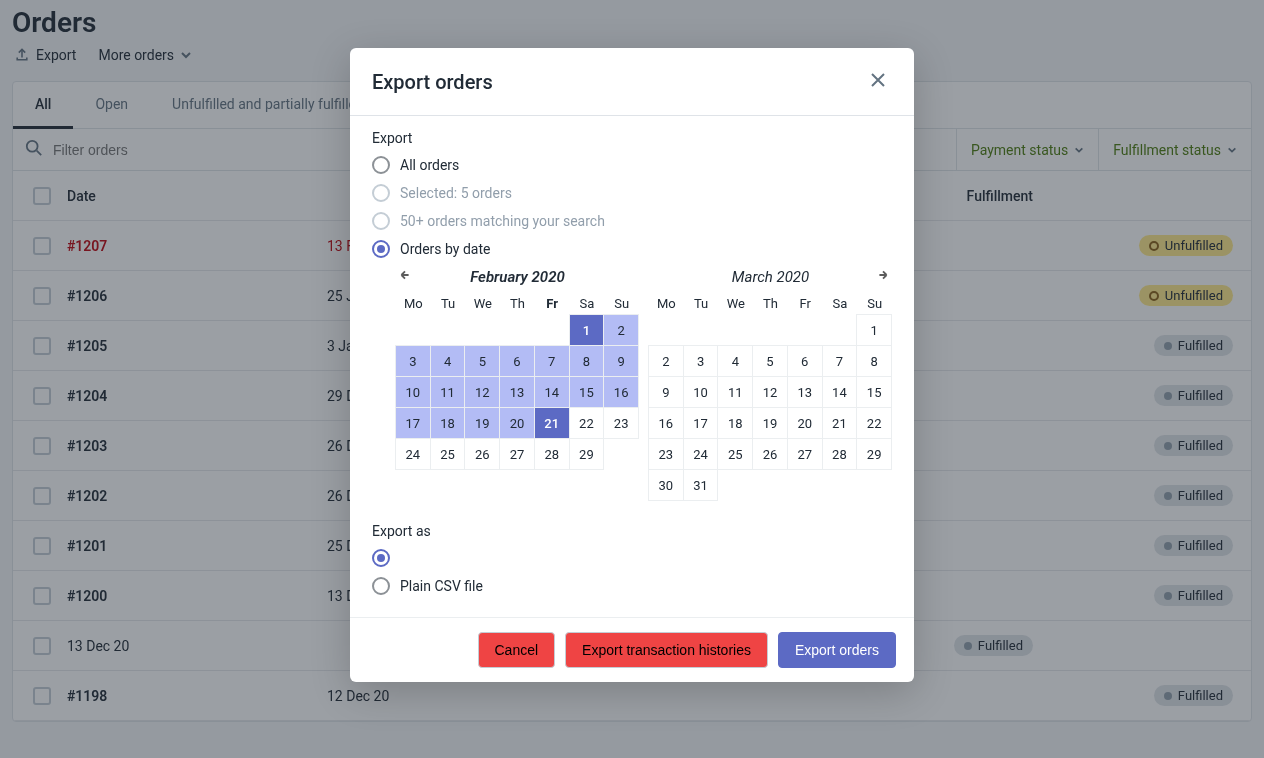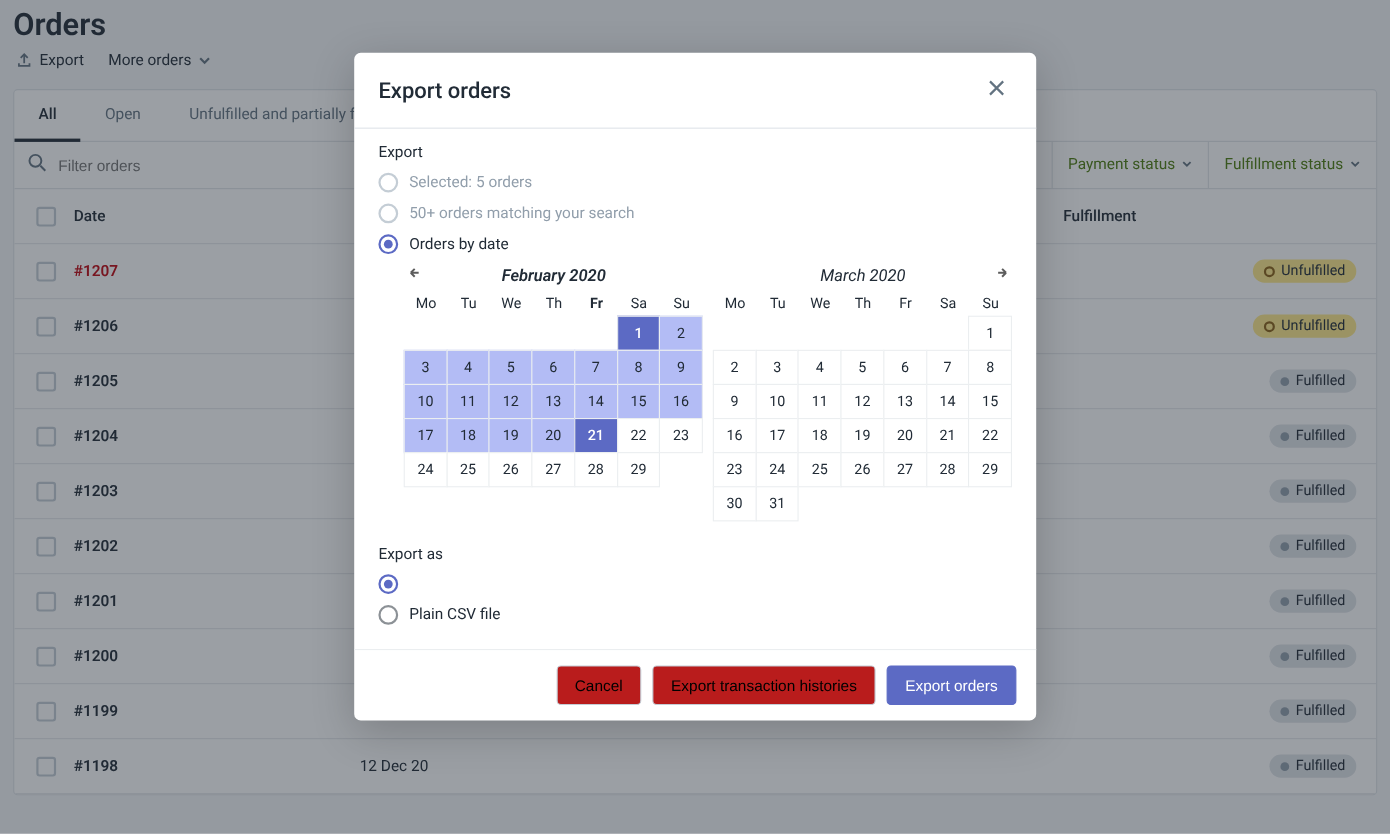--- a/index.html
+++ b/index.html
@@ -47,21 +47,21 @@
 .badge.fulfilled { background: #dfe3e8; }
 
 
 .overlay {
   position: absolute; top: 0; left: 0; right: 0; bottom: 0;
   background: rgba(33,43,54,0.45);
 }
 .modal {
   position: absolute;
   top: 48px; left: 50%; transform: translateX(-50%);
-  width: 620px;
+  width: 564px;
   background: #fff;
   border-radius: 6px;
   box-shadow: 0 10px 40px rgba(0,0,0,0.2);
 }
 .modal-header { display: flex; align-items: center; justify-content: space-between; padding: 18px 22px; border-bottom: 1px solid #dfe3e8; }
 .modal-title { font-size: 20px; font-weight: 500; }
 .close-btn { cursor: pointer; color: #637381; padding: 4px; }
 .modal-body { padding: 14px 22px 18px 22px; }
 .group-label { font-size: 14px; margin-bottom: 10px; }
 .radio-list { display: flex; flex-direction: column; gap: 10px; margin-bottom: 4px; }
@@ -87,21 +87,21 @@
   height: 32px; display: flex; align-items: center; justify-content: center;
   font-size: 13px; border: 1px solid #ebeef0; margin: -1px 0 0 -1px; color: #212b36;
   cursor: pointer; background: #fff;
 }
 .day.empty { border-color: transparent; background: transparent; cursor: default; }
 .day.inrange { background: #b3bcf5; }
 .day.start { background: #5c6ac4; color: #fff; font-weight: 500; }
 .day.end { background: #5c6ac4; color: #fff; font-weight: 500; }
 .export-as { margin-top: 22px; }
 .modal-footer { display: flex; justify-content: flex-end; gap: 10px; padding: 14px 18px; border-top: 1px solid #ebeef0; }
-.btn { border-radius: 4px; padding: 9px 16px; font-size: 14px; cursor: pointer; border: 1px solid #c4cdd5; background: #b91c1c; }
+.btn { border-radius: 4px; padding: 9px 16px; font-size: 14px; cursor: pointer; border: 1px solid #c4cdd5; background: #ef4444; }
 .btn.primary { background: #5c6ac4; color: #fff; border-color: #5c6ac4; }
 .muted-icon { color: #637381; }
 </style>
 </head>
 <body>
 
 <div class="page">
   <h1 class="page-title">Orders</h1>
 
   <div class="toolbar">
@@ -249,21 +249,20 @@
             <div>13 Dec 20</div>
             <div class="td-right"><span class="badge fulfilled">
                 <span class="badge-dot"></span>
                 <span>Fulfilled</span>
               </span></div>
           </div>
           <div class="trow">
             <div class="cell-check">
               <div class="chk"></div>
             </div>
-            <div><span class="order-link">#1199</span></div>
             <div>13 Dec 20</div>
             <div class="td-right"><span class="badge fulfilled">
                 <span class="badge-dot"></span>
                 <span>Fulfilled</span>
               </span></div>
           </div>
           <div class="trow">
             <div class="cell-check">
               <div class="chk"></div>
             </div>
@@ -288,20 +287,24 @@
       <span>
         <svg width="20" height="20" viewBox="0 0 20 20">
             <path d="M4 4l12 12M16 4L4 16" stroke="#637381" stroke-width="2"></path>
           </svg>
       </span>
     </div>
   </div>
   <div class="modal-body">
     <div class="group-label">Export</div>
     <div class="radio-list" id="export-options">
+        <div class="radio-item">
+          <span class="rb"></span>
+          <span>All orders</span>
+        </div>
         <div class="radio-item disabled">
           <span class="rb"></span>
           <span>Selected: 5 orders</span>
         </div>
         <div class="radio-item disabled">
           <span class="rb"></span>
           <span>50+ orders matching your search</span>
         </div>
         <div class="radio-item">
           <span class="rb checked"></span>

